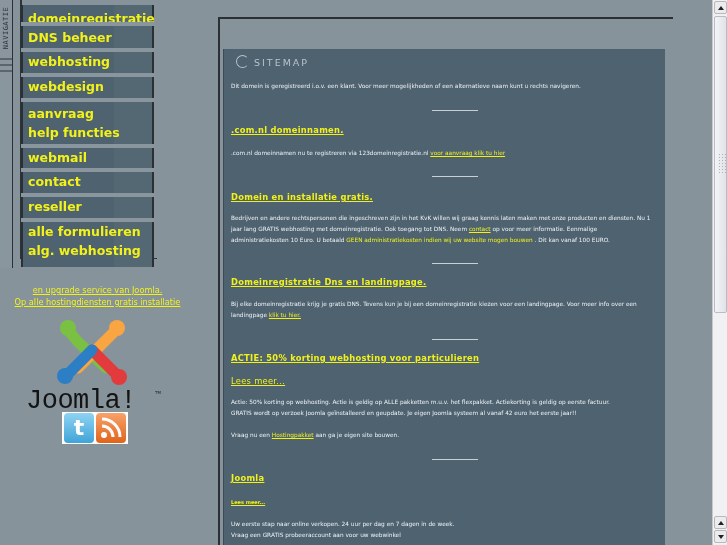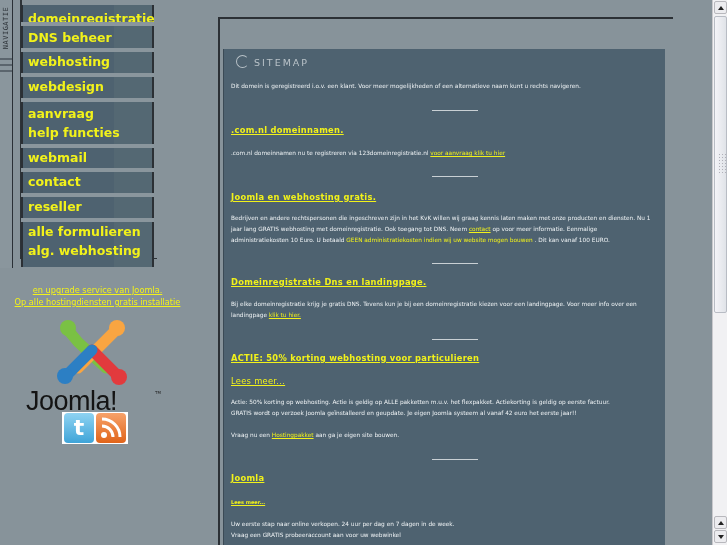--- a/index.html
+++ b/index.html
@@ -52,21 +52,21 @@
   .promo {
     position:absolute; left:0; top:284px; width:195px; text-align:center;
     font-size:8.2px; line-height:12px; color:#f2f21a; text-decoration:underline;
     cursor:pointer;
   }
 
   
   .joomla-mark { position:absolute; left:56px; top:318px; width:72px; height:68px; }
   .joomla-word {
     position:absolute; left:26px; top:385px; font-size:27px; color:#141414;
-    font-family:Liberation Sans, sans-serif; letter-spacing:-0.5px; line-height:32px;
+    font-family:Liberation Mono, monospace; letter-spacing:-0.5px; line-height:32px;
   }
   .joomla-tm { position:absolute; left:155px; top:390px; font-size:4px; color:#222; }
   .social { position:absolute; left:62px; top:412px; width:66px; height:32px; background:#fff; }
   .twitter {
     position:absolute; left:2px; top:1px; width:30px; height:30px; border-radius:4px;
     background:linear-gradient(#8fd3f2,#3fa4d8);
     color:#fff; font-weight:bold; font-size:22px; text-align:center; line-height:30px; cursor:pointer;
   }
   .rss {
     position:absolute; left:34px; top:1px; width:30px; height:30px; border-radius:4px;
@@ -177,21 +177,21 @@
   </div>
 
   <div class="content">
     <div class="p" style="top:32px">Dit domein is geregistreerd i.o.v. een klant. Voor meer mogelijkheden of een alternatieve naam kunt u rechts navigeren.</div>
     <div class="hr" style="top:61px"></div>
 
     <div class="p h" style="top:76px;width:auto">.com.nl domeinnamen.</div>
     <div class="p" style="top:99px"><span>.com.nl domeinnamen nu te registreren via 123domeinregistratie.nl </span><span class="lnk">voor aanvraag klik tu hier</span></div>
     <div class="hr" style="top:127px"></div>
 
-    <div class="p h" style="top:143px;width:auto">Joomla en webhosting gratis.</div>
+    <div class="p h" style="top:143px;width:auto">Domein en installatie gratis.</div>
     <div class="p" style="top:164px">
       <div>Bedrijven en andere rechtspersonen die ingeschreven zijn in het KvK willen wij graag kennis laten maken met onze producten en diensten. Nu 1</div>
       <div><span>jaar lang GRATIS webhosting met domeinregistratie. Ook toegang tot DNS. Neem </span><span class="lnk">contact</span><span> op voor meer informatie.  Eenmalige</span></div>
       <div><span>administratiekosten 10 Euro.  U betaald </span><span class="yl">GEEN administratiekosten indien wij uw website mogen bouwen</span><span> .  Dit kan vanaf 100 EURO.</span></div>
     </div>
     <div class="hr" style="top:214px"></div>
 
     <div class="p h" style="top:228px;width:auto">Domeinregistratie Dns en landingpage.</div>
     <div class="p" style="top:250px">
       <div>Bij elke domeinregistratie krijg je gratis DNS.  Tevens kun je bij een domeinregistratie kiezen voor een landingpage. Voor meer info over een</div>

